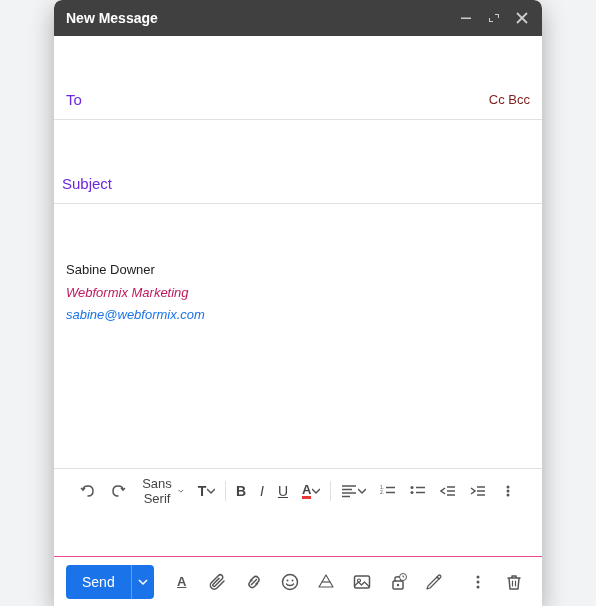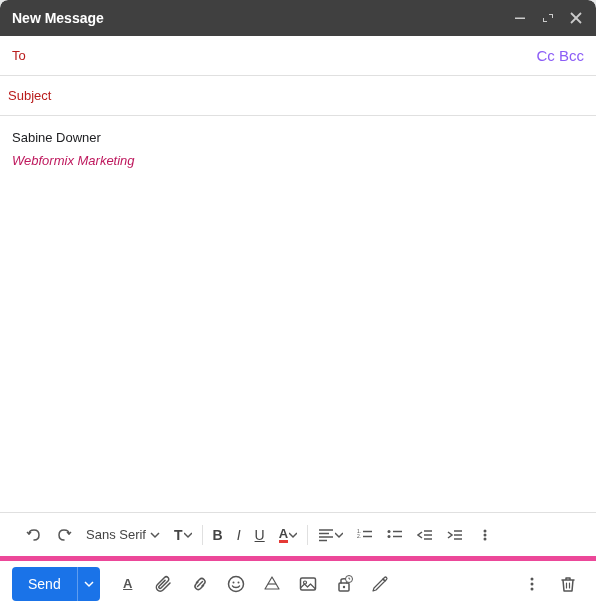--- a/index.html
+++ b/index.html
@@ -1,26 +1,27 @@
 <!DOCTYPE html>
 <html><head>
   <meta charset="utf-8">
   <style>
     * { box-sizing: border-box; margin: 0; padding: 0; }
     body { font-family: Arial, sans-serif; background: #f1f3f4; display: flex; justify-content: center; align-items: center; min-height: 100vh; }
 
     .compose-window {
-      width: 596px;
+      width: 488px;
       height: 606px;
       background: #fff;
       border-radius: 8px 8px 0 0;
       box-shadow: 0 8px 24px rgba(0,0,0,0.3);
       display: flex;
       flex-direction: column;
       overflow: hidden;
+      gap: 44px;
     }
 
     .title-bar {
       background: #404040;
       color: #fff;
       padding: 8px 12px;
       display: flex;
       align-items: center;
       justify-content: space-between;
       height: 36px;
@@ -55,37 +56,37 @@
 
     .to-row {
       display: flex;
       align-items: center;
       border-bottom: 1px solid #e0e0e0;
       padding: 8px 12px;
       min-height: 40px;
     }
 
     .field-label {
-      color: #b91c1c;
-      font-size: 13px;
+      color: #6d28d9;
+      font-size: 15px;
       min-width: 24px;
       margin-right: 8px;
     }
 
     .field-input {
       flex: 1;
       border: none;
       outline: none;
       font-size: 13px;
       color: #202124;
     }
 
     .cc-bcc {
-      color: #8b5cf6;
-      font-size: 15px;
+      color: #7f1d1d;
+      font-size: 13px;
       cursor: pointer;
       white-space: nowrap;
     }
 
     .subject-row {
       display: flex;
       align-items: center;
       border-bottom: 1px solid #e0e0e0;
       padding: 8px 8px;
       min-height: 40px;
@@ -177,21 +178,21 @@
       color: #444;
       gap: 4px;
       height: 30px;
     }
 
     .bold-btn { font-weight: 700; font-size: 14px; }
     .italic-btn { font-style: italic; font-size: 14px; }
     .underline-btn { text-decoration: underline; font-size: 14px; }
 
     .bottom-toolbar {
-      border-top: 5px solid #ec4899;
+      border-top: 1px solid #ec4899;
       background: #fff;
       padding: 0 12px;
       display: flex;
       align-items: center;
       gap: 4px;
       height: 50px;
     }
 
     .send-btn-group {
       display: flex;
@@ -278,20 +279,21 @@
 
   <div class="subject-row">
     <span class="field-label">Subject</span>
     <input class="subject-input" type="text" value="" style="">
   </div>
 
   <div class="body-area">
     <div style="margin-bottom: 4px;">
       <div class="contact-name">Sabine Downer</div>
       <div class="contact-company">Webformix Marketing</div>
+      <div class="contact-email">sabine@webformix.com</div>
     </div>
   </div>
 
   <div class="formatting-toolbar">
 
     <button class="toolbar-btn" title="Undo">
       <svg width="16" height="16" viewBox="0 0 16 16">
         <path d="M3 7 C3 4.5 5 3 8 3 C11 3 13 5 13 8 C13 11 11 13 8 13" stroke="#555" stroke-width="1.5" fill="none" stroke-linecap="round"></path>
         <polyline points="1,5 3,7 5,5" stroke="#555" stroke-width="1.5" fill="none" stroke-linejoin="round"></polyline>
       </svg>

